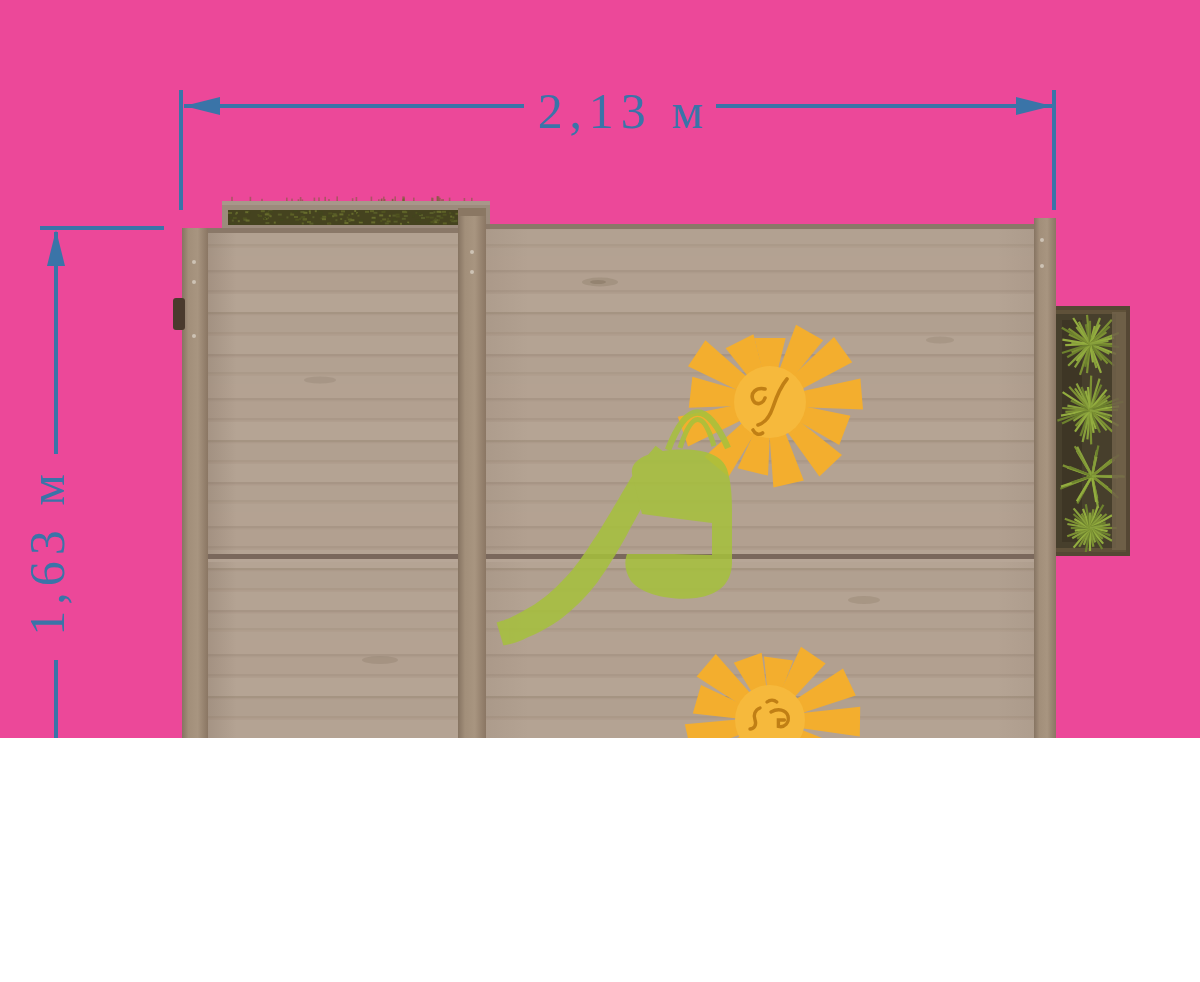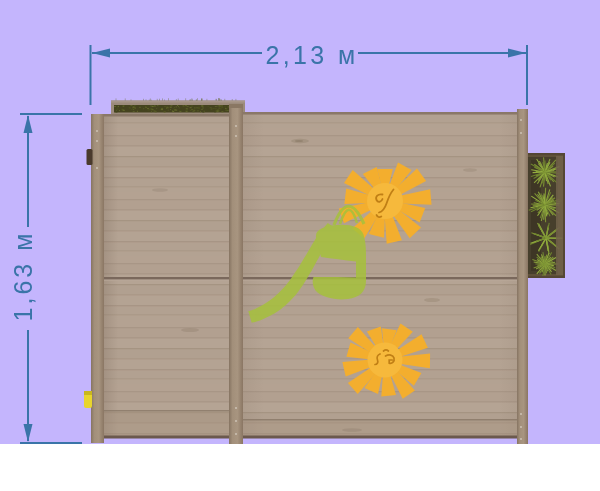--- a/index.html
+++ b/index.html
@@ -1,16 +1,16 @@
 <!DOCTYPE html>
 <html><head><meta charset="utf-8">
 <style>
 html,body{margin:0;padding:0;background:#ffffff;}
-#wrap{position:relative;width:600px;height:444px;background:#c4b5fd;overflow:hidden;
-font-family:Liberation Sans, sans-serif;}
+#wrap{position:relative;width:600px;height:369px;background:#ec4899;overflow:hidden;
+font-family:Liberation Serif, serif;}
 </style></head><body>
 <div id="wrap">
 <svg width="600" height="491" viewBox="0 0 600 491">
 <defs>
 <pattern id="grain" width="200" height="64" patternUnits="userSpaceOnUse">
   <rect width="200" height="64" fill="#b09e8e"></rect>
   <rect y="0" width="200" height="7" fill="#b4a292"></rect>
   <rect y="7" width="200" height="1.2" fill="#a59383" opacity="0.7"></rect>
   <rect y="9" width="200" height="8" fill="#b2a090"></rect>
   <rect y="17" width="200" height="1.2" fill="#a79583" opacity="0.6"></rect>

